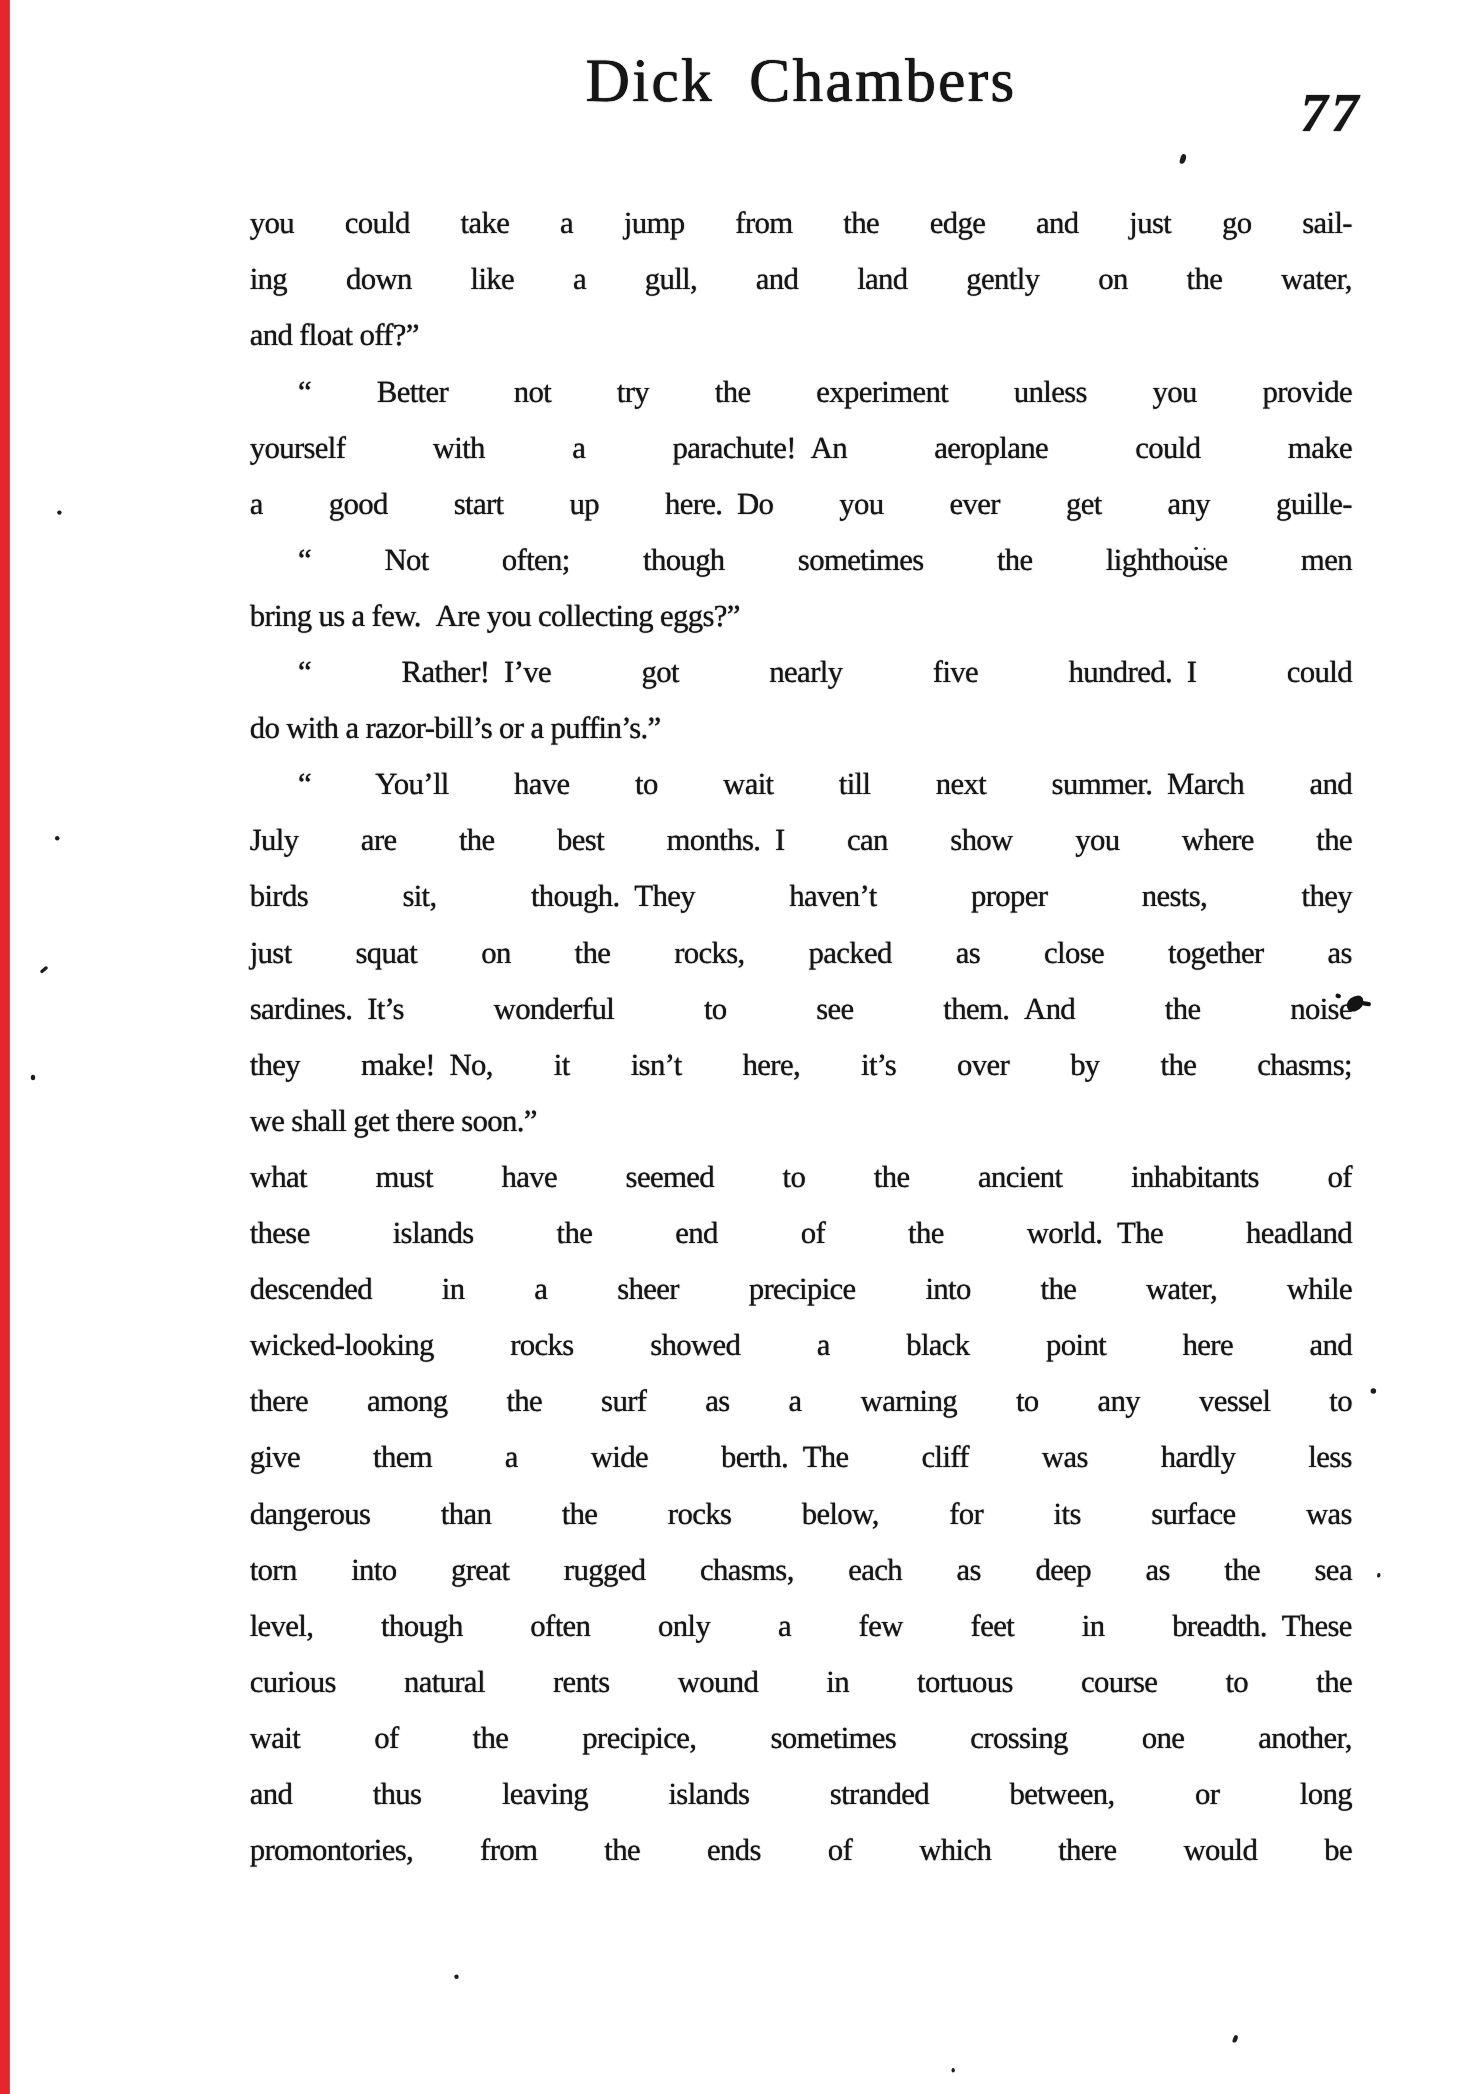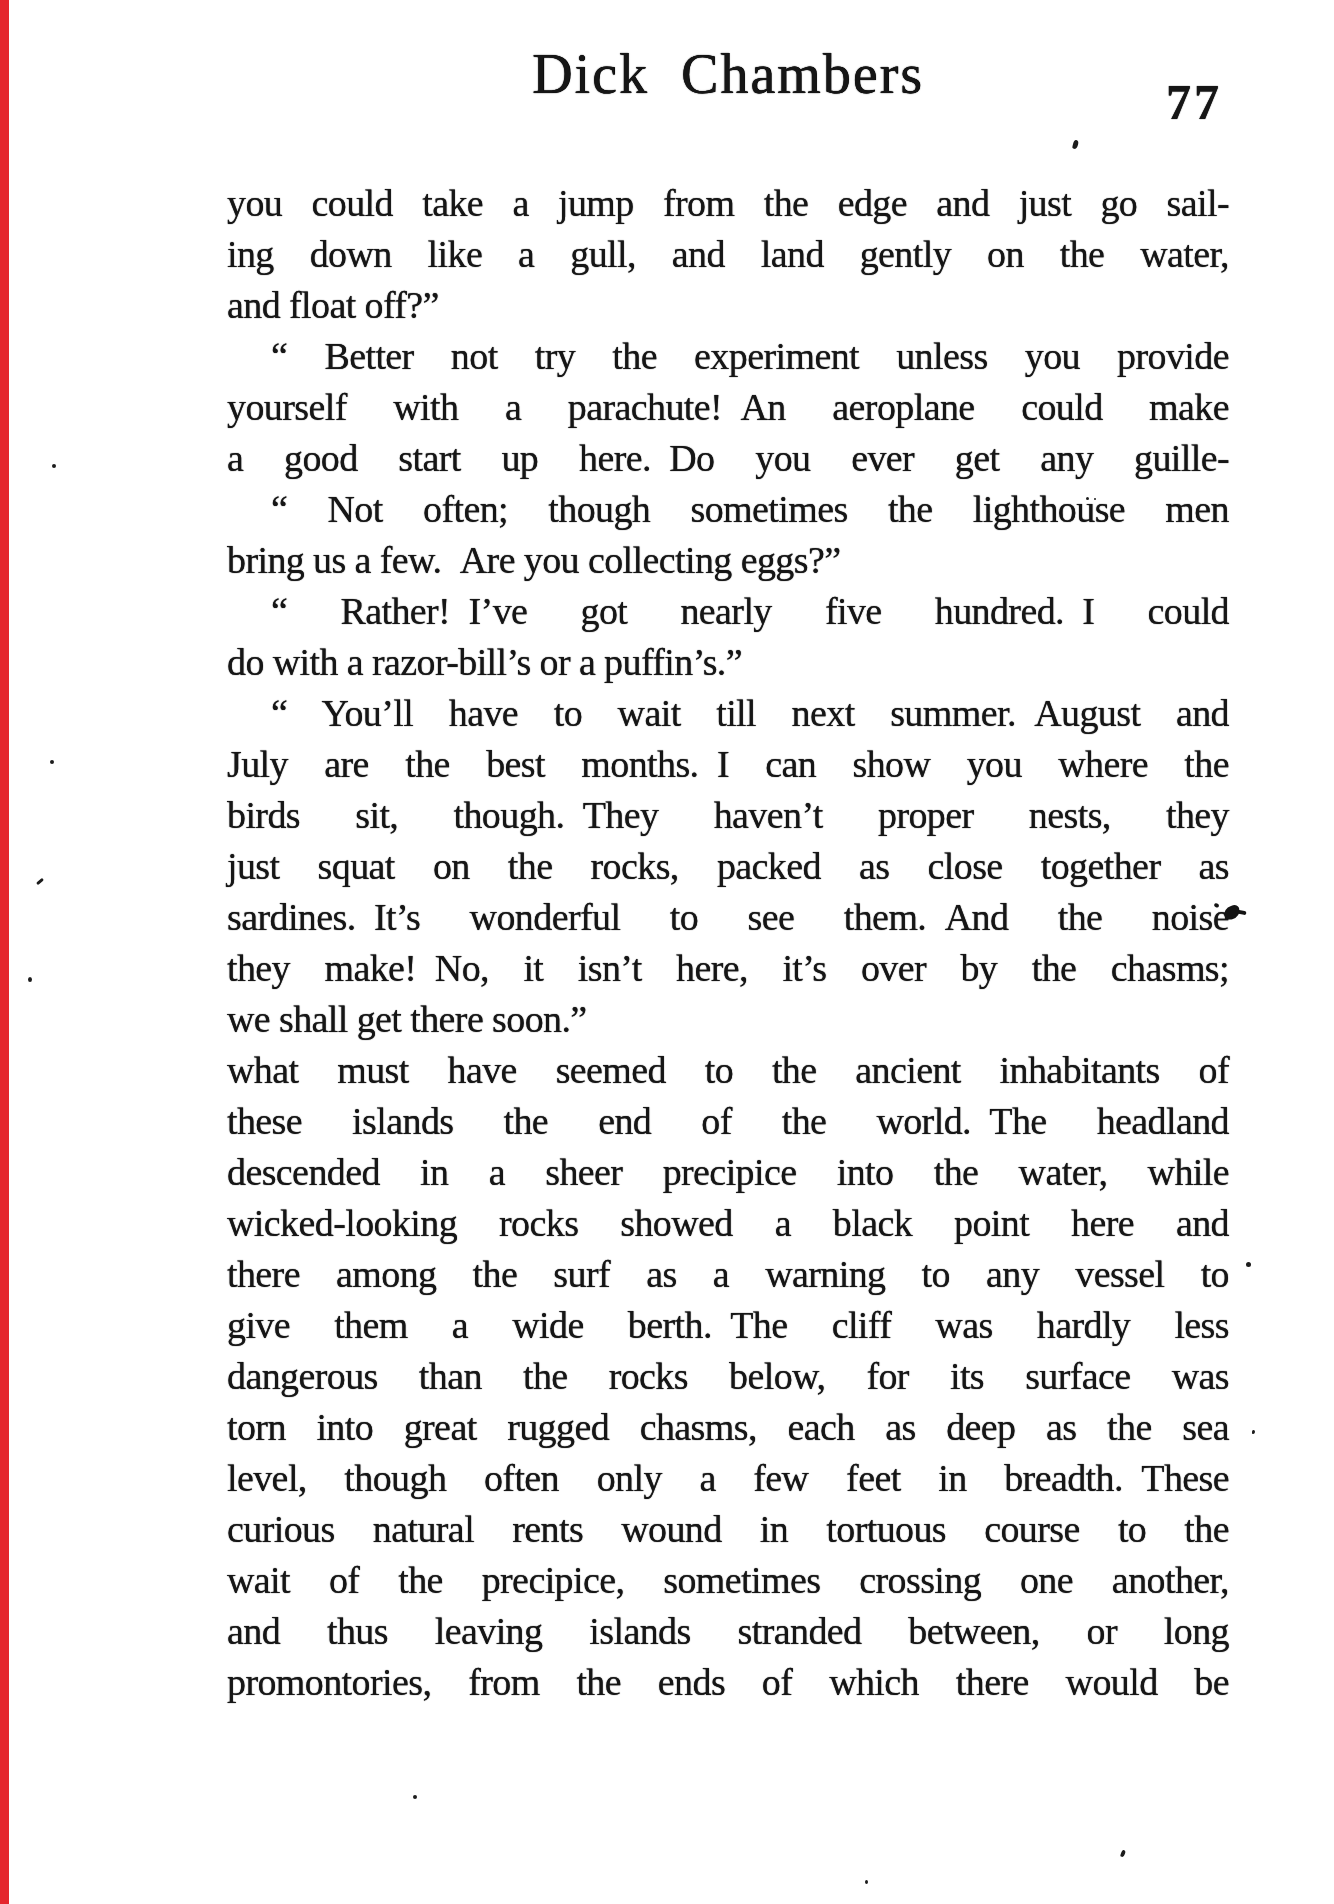--- a/index.html
+++ b/index.html
@@ -13,27 +13,27 @@
     background:#e5262d;
   }
   .hdr { position:absolute; left:227px; top:46px; width:1002px; height:70px; }
   .hdr-title {
     position:absolute; left:0; right:0; text-align:center; margin:0;
     font-size:56px; font-weight:normal; line-height:1;
     letter-spacing:2px; word-spacing:16px;
     text-shadow:0 0 1.2px #000, 0.4px 0 0 #000;
   }
   .hdr-pagenum {
-    position:absolute; top:77px; right:112px;
-    font-size:50px; line-height:1; font-weight:bold; 
+    position:absolute; top:77px; right:96px;
+    font-size:50px; line-height:1; font-weight:bold; font-style:italic;
     letter-spacing:3px; text-shadow:0 0 1px #000;
   }
   .text-block {
     position:absolute; left:227px; top:178px; width:1002px;
-    font-size:38px; line-height:51px; letter-spacing:-0.6px;
+    font-size:28px; line-height:51px; letter-spacing:-0.6px;
     text-shadow:0 0 1px rgba(10,10,10,0.95);
   }
   .ln { text-align:justify; text-align-last:justify; }
   .ln.end { text-align-last:left; }
   .ln.ind { text-indent:44px; }
   
   .sp { position:absolute; background:#1c1c1c; border-radius:50%; }
   .sp.c { border-radius:60% 60% 70% 30%; }
   .smudge {
     position:absolute; left:1224px; top:906px; width:16px; height:13px;
@@ -63,21 +63,21 @@
   <div class="ln">you could take a jump from the edge and just go sail-</div>
   <div class="ln">ing down like a gull, and land gently on the water,</div>
   <div class="ln end">and float off?”</div>
   <div class="ln ind">“ Better not try the experiment unless you provide</div>
   <div class="ln">yourself with a parachute! An aeroplane could make</div>
   <div class="ln">a good start up here. Do you ever get any guille-</div>
   <div class="ln ind">“ Not often; though sometimes the lighthouse men</div>
   <div class="ln end">bring us a few. Are you collecting eggs?”</div>
   <div class="ln ind">“ Rather! I’ve got nearly five hundred. I could</div>
   <div class="ln end">do with a razor-bill’s or a puffin’s.”</div>
-  <div class="ln ind">“ You’ll have to wait till next summer. August and</div>
+  <div class="ln ind">“ You’ll have to wait till next summer. March and</div>
   <div class="ln">July are the best months. I can show you where the</div>
   <div class="ln">birds sit, though. They haven’t proper nests, they</div>
   <div class="ln">just squat on the rocks, packed as close together as</div>
   <div class="ln">sardines. It’s wonderful to see them. And the noise</div>
   <div class="ln">they make! No, it isn’t here, it’s over by the chasms;</div>
   <div class="ln end">we shall get there soon.”</div>
   <div class="ln">what must have seemed to the ancient inhabitants of</div>
   <div class="ln">these islands the end of the world. The headland</div>
   <div class="ln">descended in a sheer precipice into the water, while</div>
   <div class="ln">wicked-looking rocks showed a black point here and</div>

